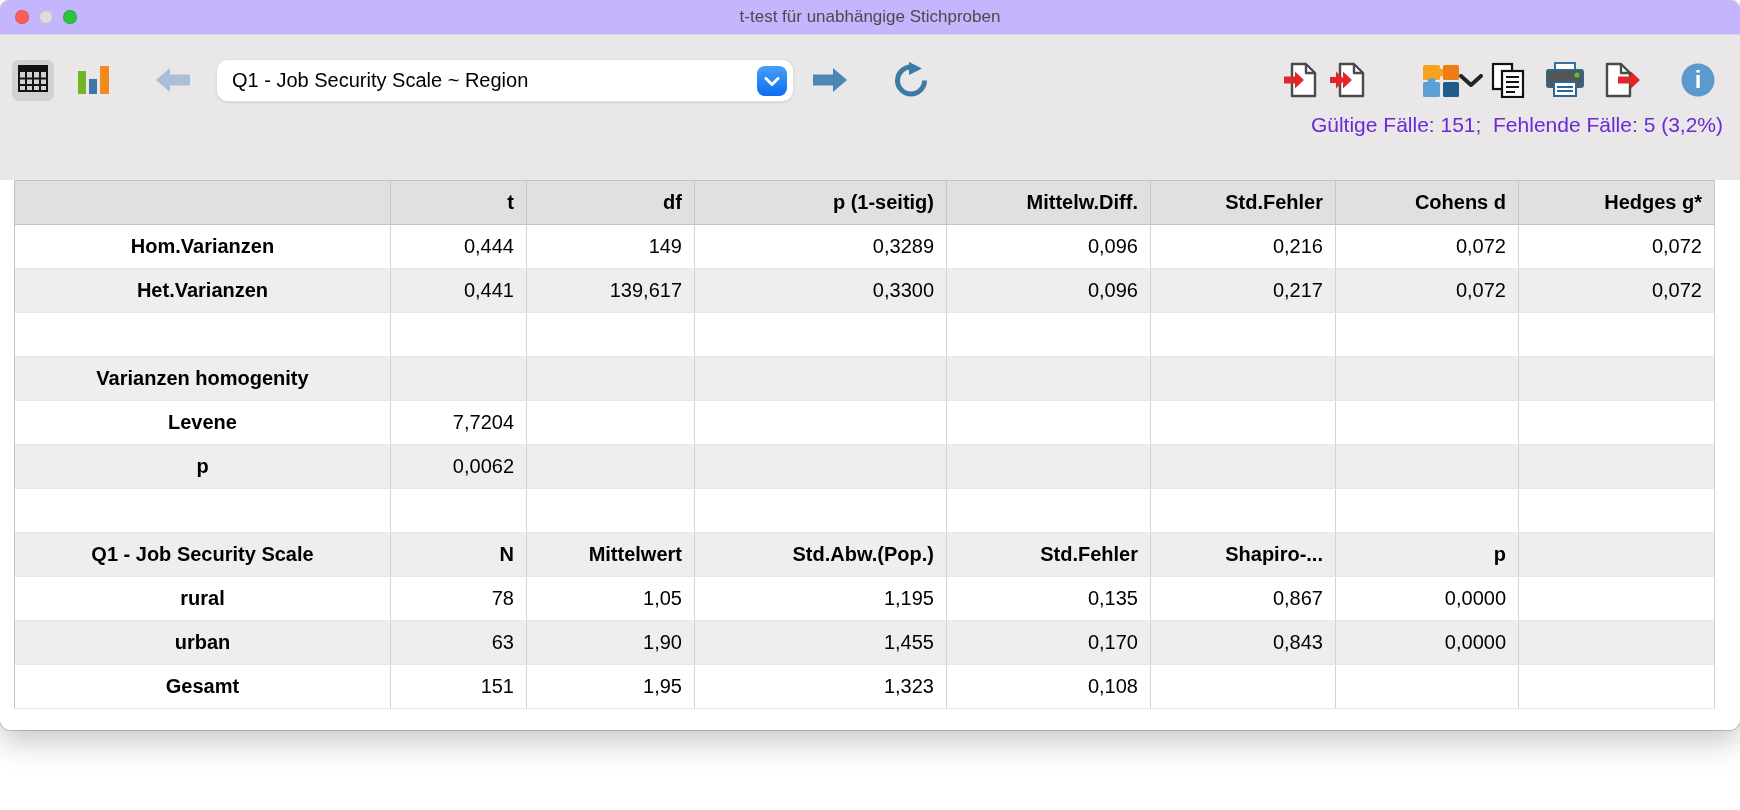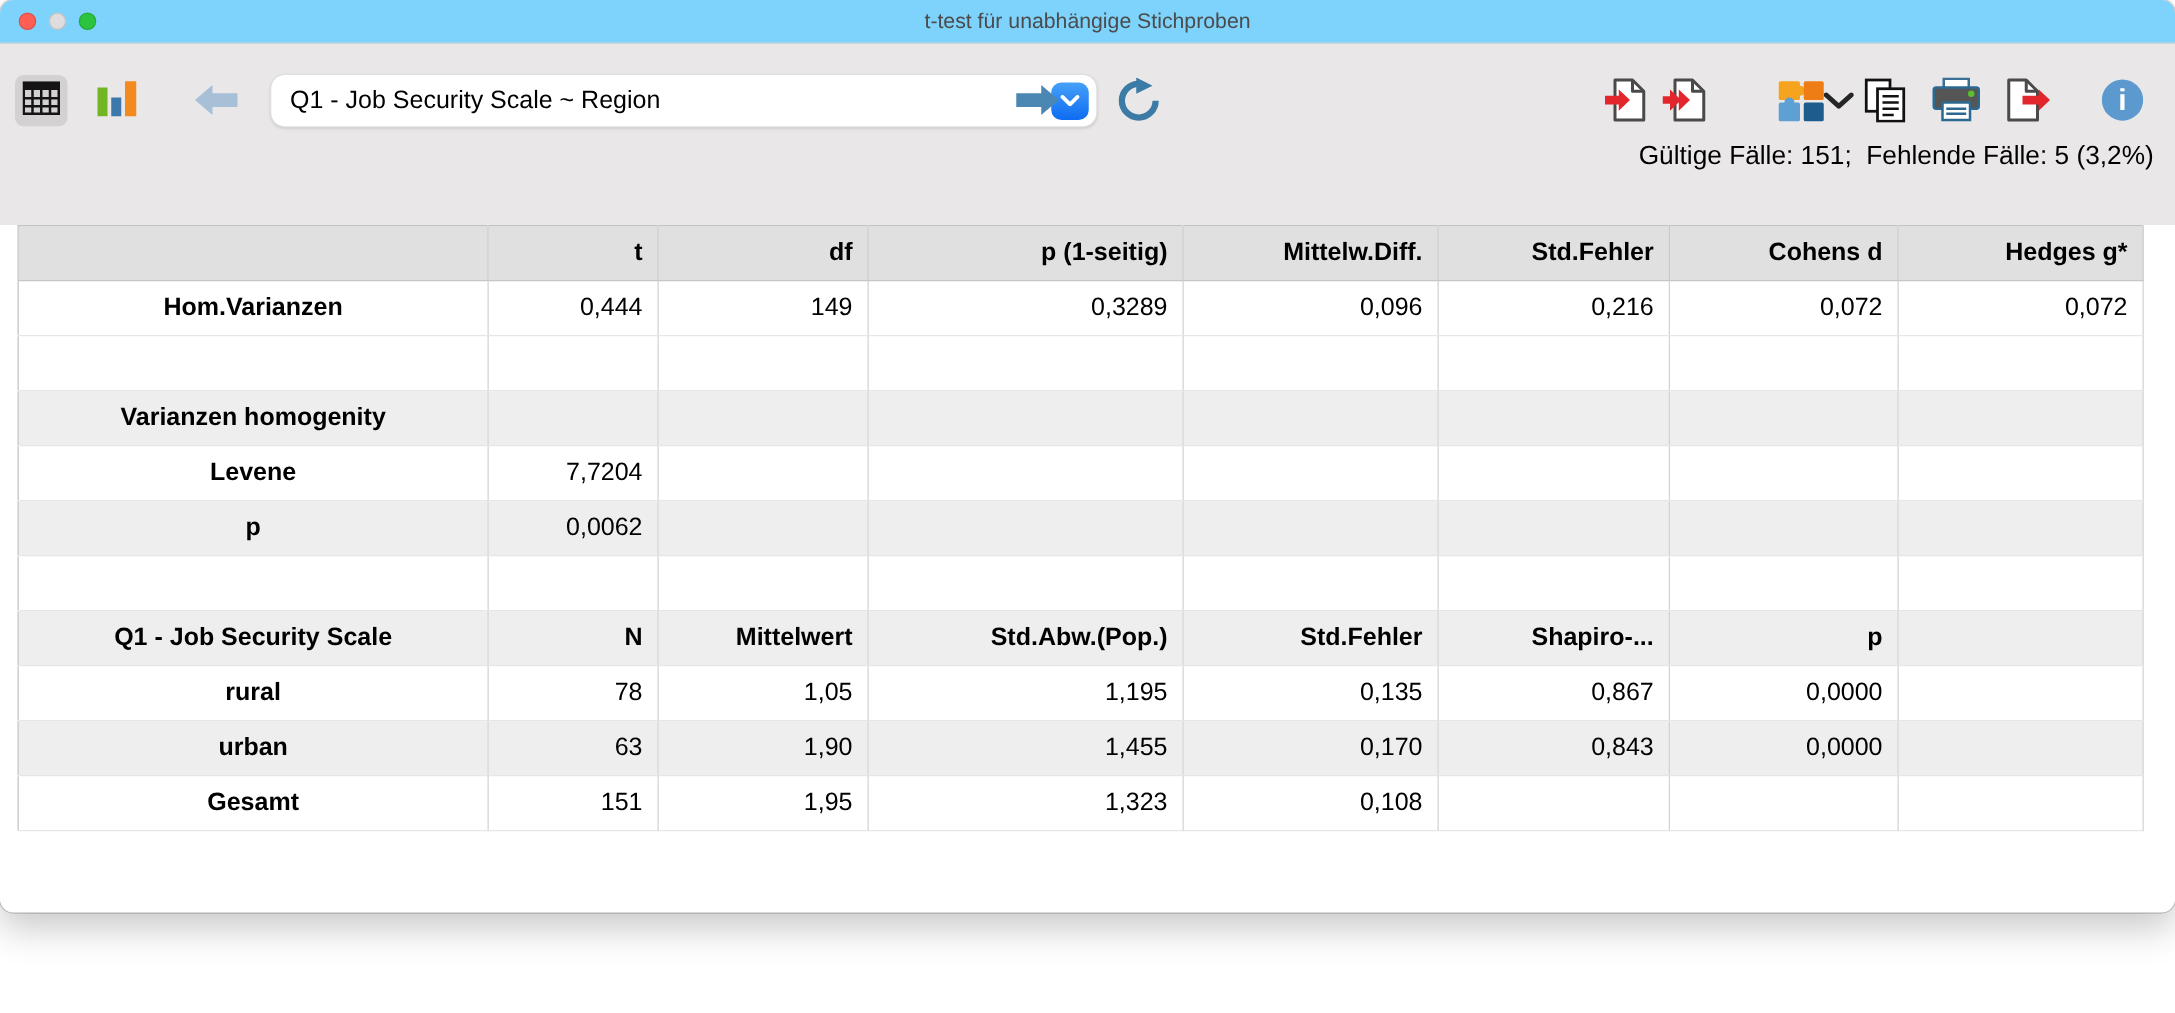--- a/index.html
+++ b/index.html
@@ -7,51 +7,51 @@
     width:1740px;height:810px;background:#ffffff;
     font-family:"Liberation Sans", sans-serif;
     position:relative;overflow:hidden;
   }
   .window{
     position:absolute;left:0;top:0;width:1740px;height:730px;
     background:#e9e7e7;border-radius:11px;overflow:hidden;
     box-shadow:0 0 0 1px rgba(0,0,0,.18), 0 12px 30px rgba(0,0,0,.22);
   }
   
-  .titlebar{position:absolute;left:0;top:0;right:0;height:34px;background:#7dd3fc;border-bottom:1px solid #d8d6d6;}
+  .titlebar{position:absolute;left:0;top:0;right:0;height:34px;background:#c4b5fd;border-bottom:1px solid #d8d6d6;}
   .traffic{position:absolute;left:15px;top:10px;display:flex;gap:10px;}
   .tl{width:14px;height:14px;border-radius:50%;box-shadow:inset 0 0 0 1px rgba(0,0,0,.12);}
   .tl.red{background:#ff5e55;}
   .tl.gray{background:#dedcdc;}
   .tl.green{background:#2cc43e;}
   .title{text-align:center;line-height:34px;font-size:17px;color:#4b4b4b;}
   
   .tbtn{position:absolute;display:flex;align-items:center;justify-content:center;cursor:default;}
   .btn-table{left:12px;top:60px;width:42px;height:41px;background:#d3d1d1;border-radius:7px;}
   .btn-chart{left:72px;top:60px;width:42px;height:41px;}
   .btn-back{left:155px;top:67px;}
   .btn-fwd{left:812px;top:67px;}
   .btn-refresh{left:894px;top:62px;}
   .selector{
-    position:absolute;left:217px;top:60px;width:660px;height:41px;background:#fff;border-radius:11px;
+    position:absolute;left:217px;top:60px;width:576px;height:41px;background:#fff;border-radius:11px;
     box-shadow:0 0 0 1px #e0dede, 0 1px 3px rgba(0,0,0,.18);
     display:flex;align-items:center;
   }
   .selector .sel-text{flex:1;padding-left:15px;font-size:20px;color:#000;white-space:nowrap;overflow:hidden;}
   .sel-chev{
     width:30px;height:30px;margin-right:6px;border-radius:8px;flex:0 0 auto;
     background:linear-gradient(#47a0f8,#0d6cf2);
     display:flex;align-items:center;justify-content:center;
   }
   .ricon{position:absolute;top:62px;display:flex;align-items:center;justify-content:center;}
   .i-exp1{left:1284px;} .i-exp2{left:1330px;}
   .i-puzzle{left:1421px;top:60px;} .i-puzzchev{left:1459px;top:74px;}
   .i-copy{left:1491px;} .i-print{left:1545px;} .i-expout{left:1603px;} .i-info{left:1681px;top:63px;}
   
-  .statusline{position:absolute;top:113px;right:17px;font-size:21px;color:#000000;white-space:pre;}
+  .statusline{position:absolute;top:113px;right:17px;font-size:21px;color:#6d28d9;white-space:pre;}
   
   .content{position:absolute;left:0;top:180px;right:0;bottom:0;background:#ffffff;}
   table.results{
     position:absolute;left:14px;top:0;width:1700px;table-layout:fixed;
     border-collapse:collapse;border:1px solid #c2c2c2;
   }
   col.c0{width:376px;}col.c1{width:136px;}col.c2{width:168px;}col.c3{width:252px;}
   col.c4{width:204px;}col.c5{width:185px;}col.c6{width:183px;}col.c7{width:196px;}
   .results th,.results td{
     height:44px;padding:0 12px;font-size:20px;color:#000;
@@ -264,20 +264,30 @@
           <tr>
             <td class="label">Hom.Varianzen</td>
             <td>0,444</td>
             <td>149</td>
             <td>0,3289</td>
             <td>0,096</td>
             <td>0,216</td>
             <td>0,072</td>
             <td>0,072</td>
           </tr>
+          <tr class="zebra">
+            <td class="label">Het.Varianzen</td>
+            <td>0,441</td>
+            <td>139,617</td>
+            <td>0,3300</td>
+            <td>0,096</td>
+            <td>0,217</td>
+            <td>0,072</td>
+            <td>0,072</td>
+          </tr>
           <tr>
             <td class="label"></td>
             <td></td>
             <td></td>
             <td></td>
             <td></td>
             <td></td>
             <td></td>
             <td></td>
           </tr>

